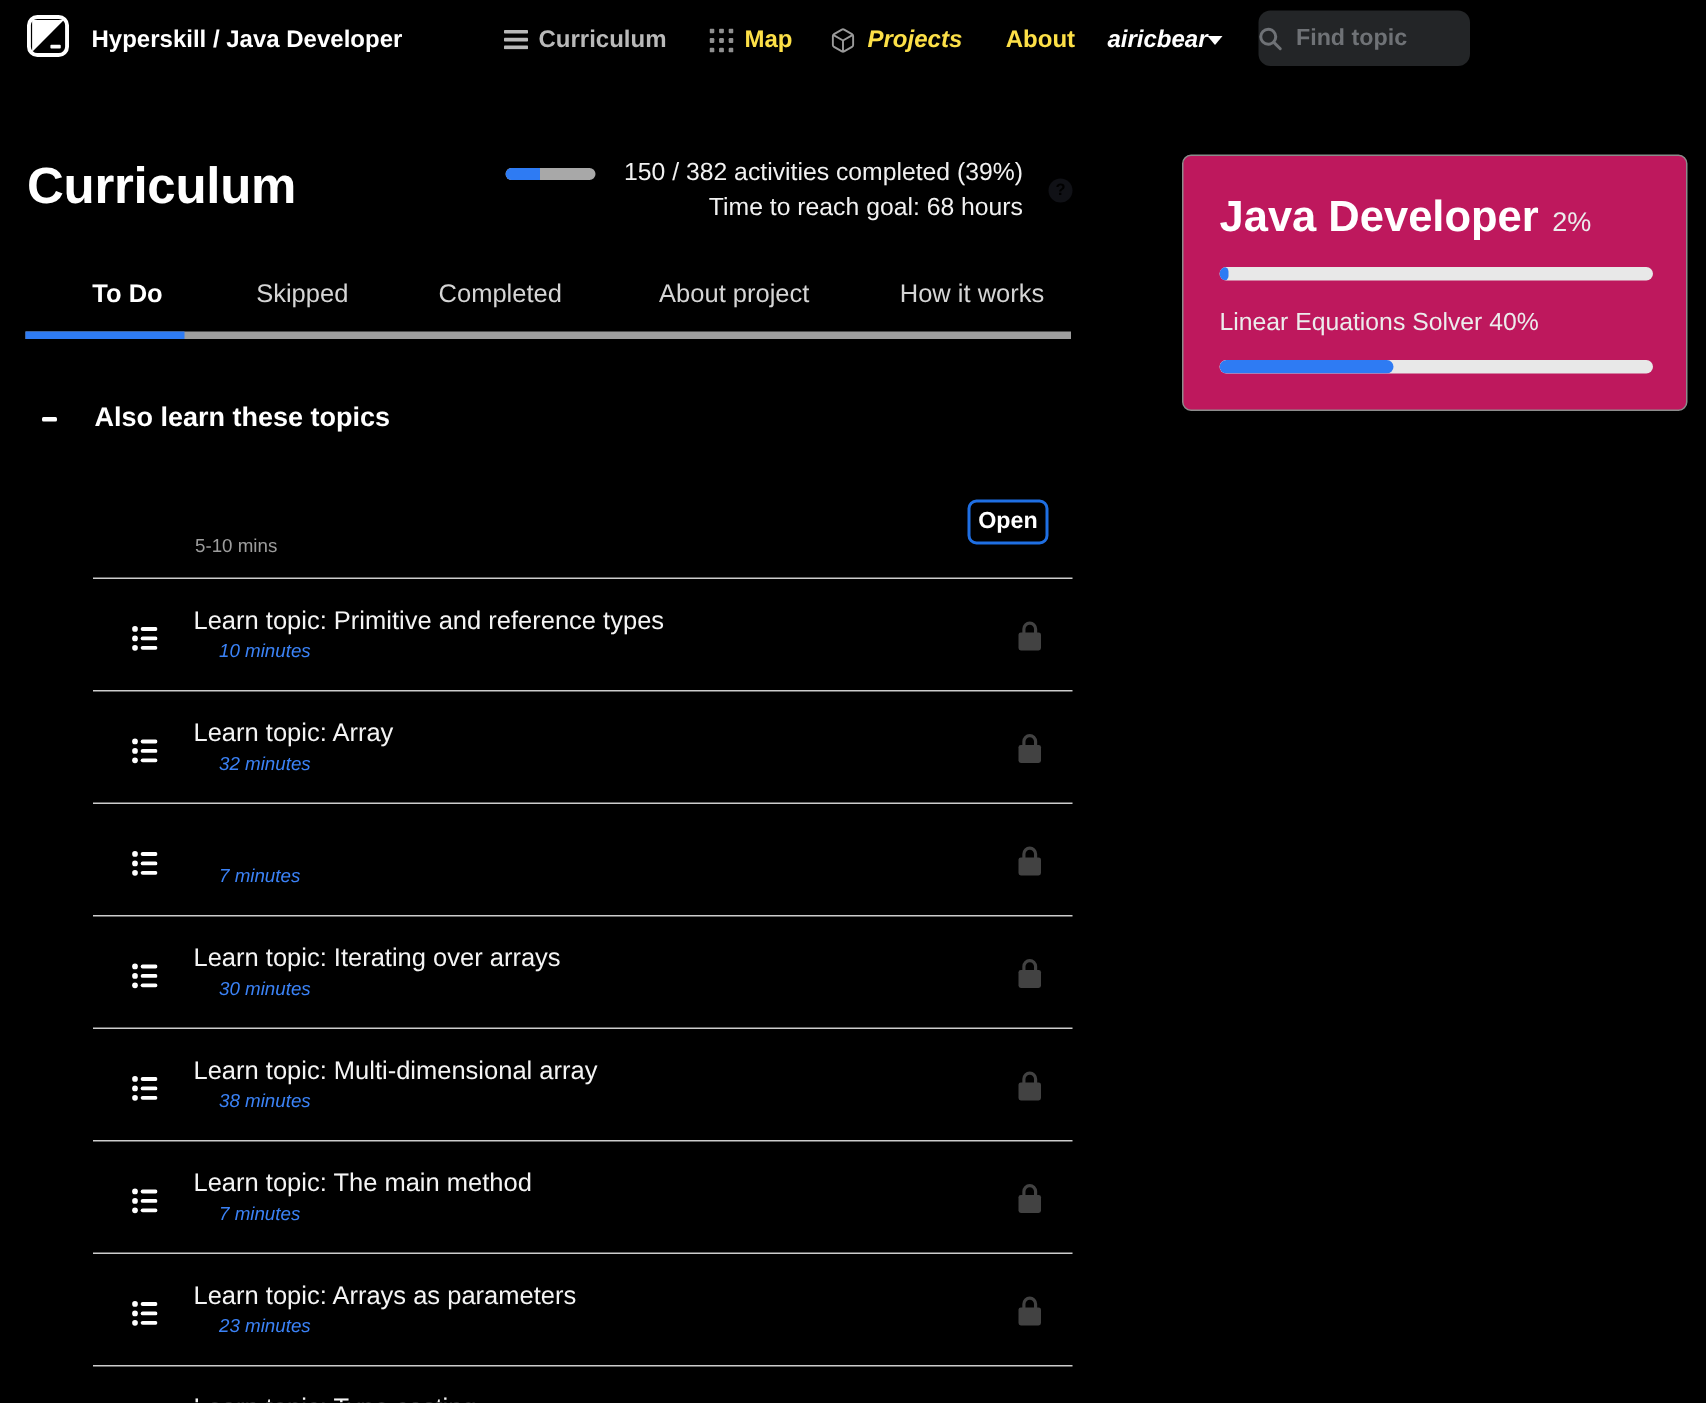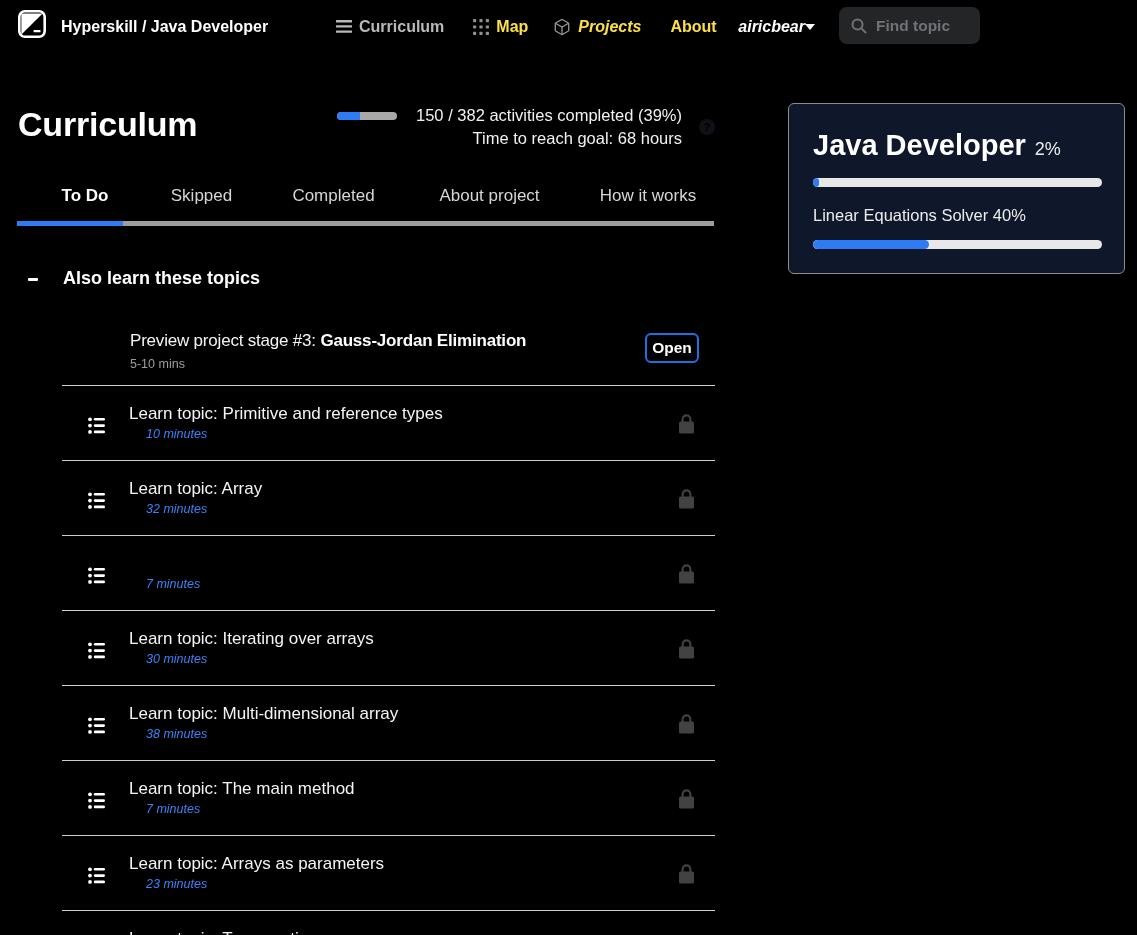--- a/index.html
+++ b/index.html
@@ -13,21 +13,21 @@
   .brand { position:absolute; left:61px; top:0; height:53px; display:flex; align-items:center;
            color:#fff; font-size:16px; font-weight:700; letter-spacing:0px; }
   .nav-items { position:absolute; left:336px; top:0; height:53px; display:flex; align-items:center; gap:29px; }
   .nav-item { display:flex; align-items:center; gap:7px; font-size:16px; font-weight:700; color:#fde047; cursor:pointer; }
   .nav-item.current { color:#b9b9b9; }
   .nav-item .icn { display:flex; align-items:center; }
   .user-menu { position:absolute; right:173px; top:0; height:53px; display:flex; align-items:center; gap:0; cursor:pointer;font-style:italic; }
   .user-name { color:#fff; font-size:16px; font-weight:700; }
   .caret-down { width:0; height:0; border-left:5.5px solid transparent; border-right:5.5px solid transparent; border-top:6.5px solid #fff; }
   .search-box { position:absolute; right:8px; top:7px; width:141px; height:37px; background:#232527; border-radius:8px;
-                display:flex; align-items:center; padding-left:12px; gap:9px; }
+                display:flex; align-items:center; gap:9px; }
   .search-box input { background:transparent; border:none; outline:none; width:100px;
                       color:#d7d7d7; font-family:"Liberation Sans", sans-serif; font-size:15.5px; font-weight:700; }
   .search-box input::placeholder { color:#6f7276; opacity:1; }
 
   
   .page-title { position:absolute; left:18px; top:105px; color:#fff; font-size:34px; font-weight:700; line-height:38px; letter-spacing:-0.2px; }
   .progress-summary { position:absolute; left:330px; top:104px; width:352px; text-align:right;
                       color:#f1f1f1; font-size:16.5px; line-height:22.5px; }
   .mini-progress { position:absolute; left:337px; top:112px; width:60px; height:8px; border-radius:4px; background:#a8a8a8; overflow:hidden; }
   .mini-progress .fill { height:100%; background:#2e7bf3; border-radius:4px 0 0 4px; }
@@ -57,21 +57,21 @@
 
   
   .topic-list { position:absolute; left:62px; top:385px; width:653px; }
   .topic-row { position:relative; height:75px; border-top:1px solid #cdcdcd; }
   .topic-row .list-icn { position:absolute; left:26px; top:31px; }
   .topic-row .t-title { position:absolute; left:67px; top:16px; font-size:17px; color:#f4f4f4; line-height:23px; white-space:nowrap; }
   .topic-row .t-minutes { position:absolute; left:84px; top:41px; font-size:12.5px; color:#3b82f6; line-height:15px;font-style:italic; }
   .topic-row .lock-icn { position:absolute; left:616px; top:27px; }
 
   
-  .track-card { position:absolute; left:788px; top:103px; width:337px; height:171px; border:1px solid #8c8c8c; border-radius:6px; background:#0f172a; }
+  .track-card { position:absolute; left:788px; top:103px; width:337px; height:171px; border:1px solid #8c8c8c; border-radius:6px; background:#be185d; }
   .card-title-row { position:absolute; left:24px; top:24px; display:flex; align-items:baseline; gap:9px; }
   .card-title { color:#fff; font-size:29px; font-weight:700; line-height:34px; }
   .card-pct { color:#ececec; font-size:18px; }
   .bar { position:absolute; left:24px; width:289px; height:9px; border-radius:4.5px; background:#e8e8e8; overflow:hidden; }
   .bar .fill { height:100%; background:#2e7bf3; border-radius:4.5px; }
   .bar1 { top:74px; }
   .card-proj { position:absolute; left:24px; top:100px; color:#ececec; font-size:16.5px; line-height:22px; }
   .bar2 { top:136px; }
 </style>
 </head>
@@ -168,21 +168,20 @@
       <div class="active-ind"></div>
     </div>
   </div>
 
   <div class="section-head">
     <span class="collapse-icon"></span>
     <span class="section-title">Also learn these topics</span>
   </div>
 
   <div class="preview-row">
-    <div class="preview-title"><span>Preview project stage #3: </span><b>Gauss-Jordan Elimination</b></div>
     <div class="preview-duration">5-10 mins</div>
     <button class="open-btn">Open</button>
   </div>
 
   <div class="topic-list">
     <div class="topic-row">
       <span class="list-icn">
         <svg width="17" height="18" viewBox="0 0 17 18" fill="#fff">
           <circle cx="2" cy="2.3" r="1.9"></circle>
             <rect x="5.8" y="1" width="11.2" height="2.6" rx="1.3"></rect>

